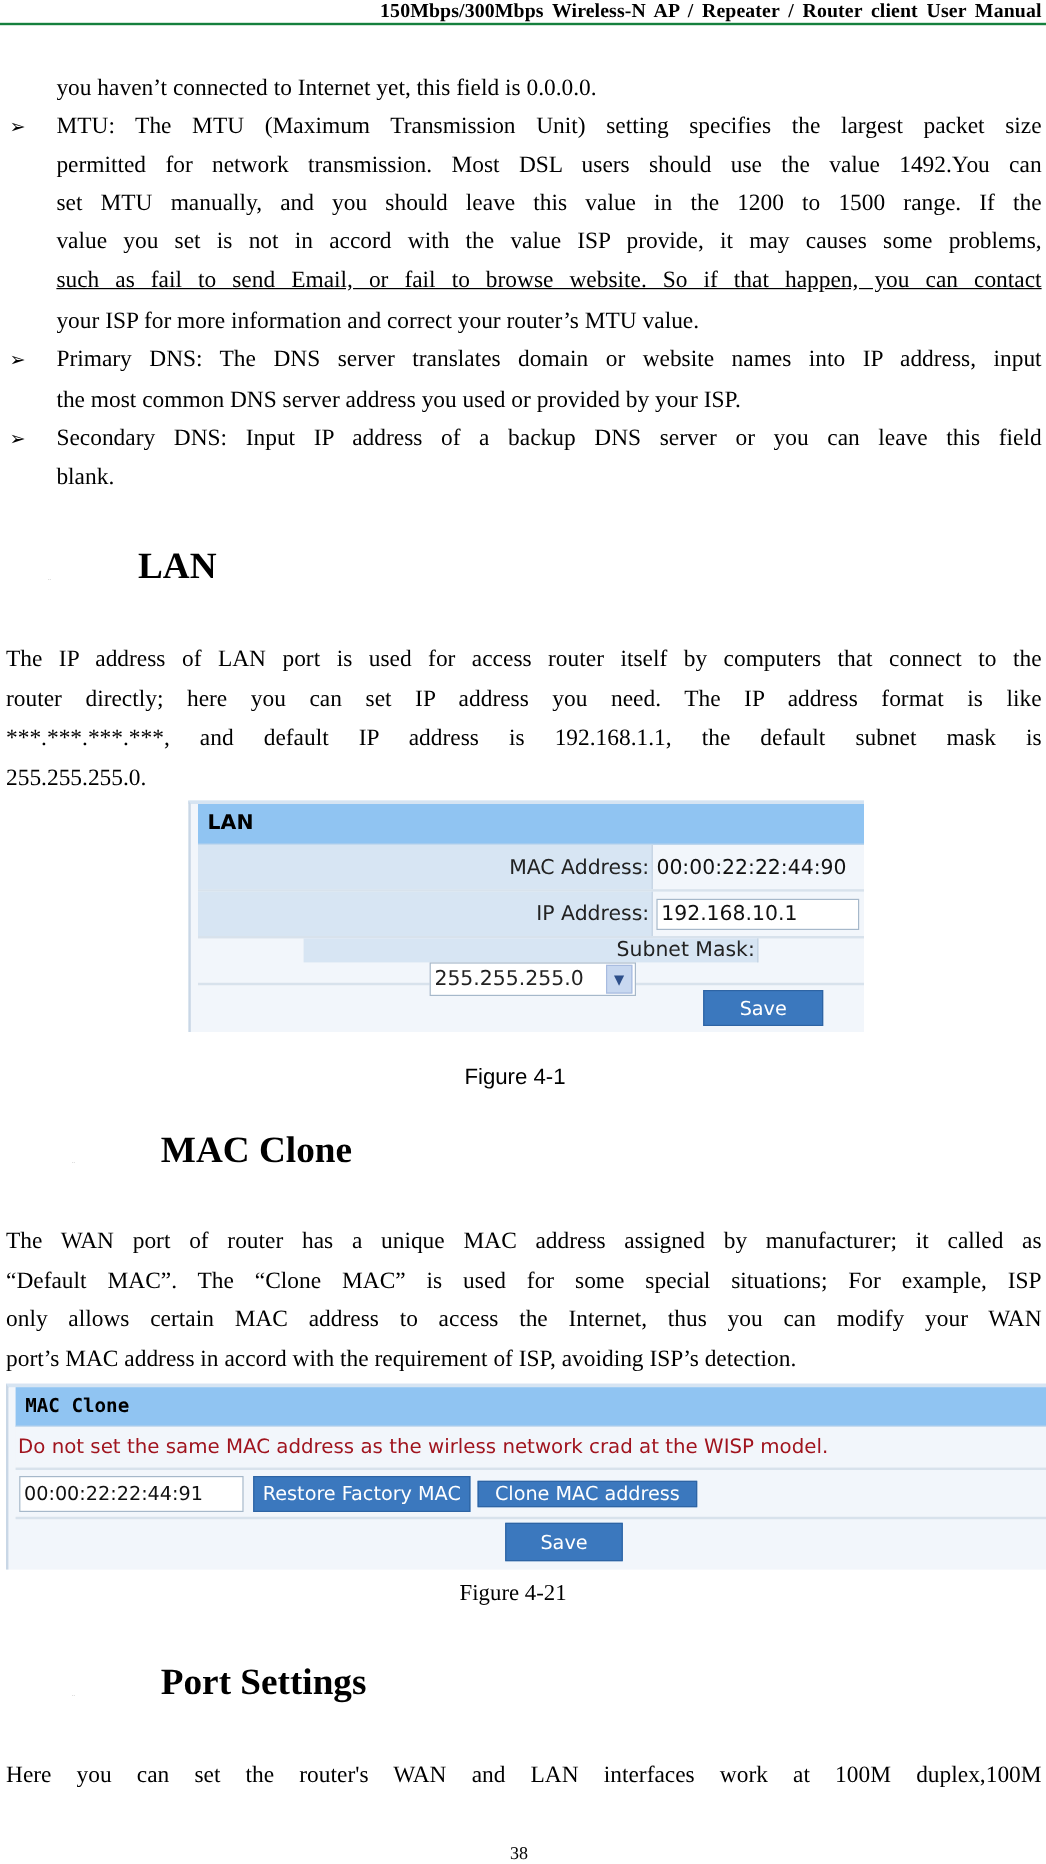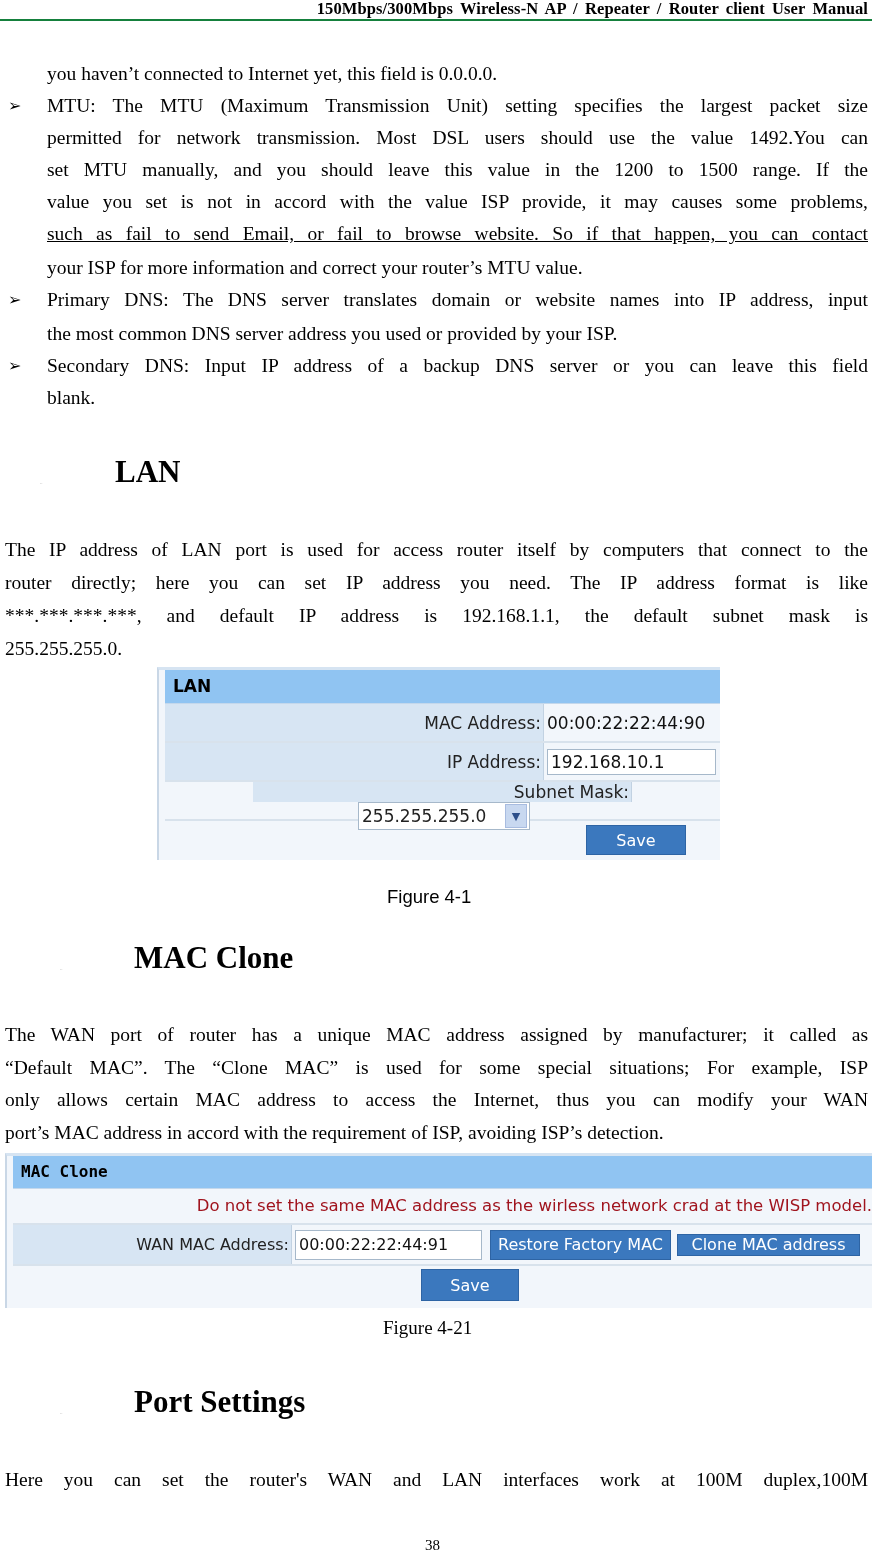--- a/index.html
+++ b/index.html
@@ -114,23 +114,22 @@
 <span class="h2-marker" style="left:60px; top:966px;">..</span>
 <div class="h2" style="left:134px; top:940px;">MAC Clone</div>
 
 <div class="line just" style="left:5px; top:1019px; width:863px;">The WAN port of router has a unique MAC address assigned by manufacturer; it called as</div>
 <div class="line just" style="left:5px; top:1052px; width:863px;">“Default MAC”. The “Clone MAC” is used for some special situations; For example, ISP</div>
 <div class="line just" style="left:5px; top:1084px; width:863px;">only allows certain MAC address to access the Internet, thus you can modify your WAN</div>
 <div class="line" style="left:5px; top:1117px;">port’s MAC address in accord with the requirement of ISP, avoiding ISP’s detection.</div>
 
 <div class="fig" style="left:5px; top:1153px; width:865px; height:152px;">
   <div class="fig-head" style="margin-left:6px; height:32px; line-height:32px; font-family:'DejaVu Sans Mono', monospace; font-size:16px;">MAC Clone</div>
-  <div class="warn" style="margin-left:6px;text-align:right;">Do not set the same MAC address as the wirless network crad at the WISP model.</div>
+  <div class="warn" style="margin-left:6px;">Do not set the same MAC address as the wirless network crad at the WISP model.</div>
   <div class="fig-row" style="margin-left:6px; height:39px;">
-    <div class="fig-label" style="width:279px; font-size:16px;">WAN MAC Address:</div>
     <div class="fig-value" style="gap:8px;">
       <div class="fig-input" style="width:187px; height:30px; font-size:16px;">00:00:22:22:44:91</div>
       <div class="btn" style="width:181px; height:30px;">Restore Factory MAC</div>
       <div class="btn" style="width:183px; height:22px; margin-left:-2px;">Clone MAC address</div>
     </div>
   </div>
   <div style="height:40px; position:relative;">
     <div class="btn" style="position:absolute; left:414px; top:3px; width:98px; height:32px;">Save</div>
   </div>
 </div>

